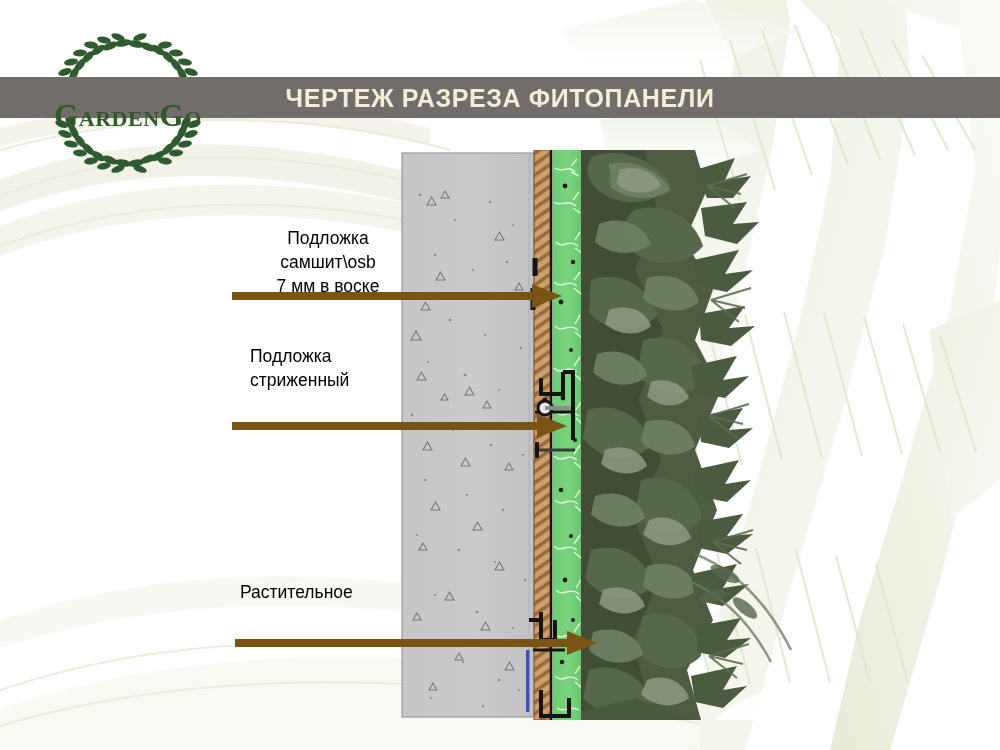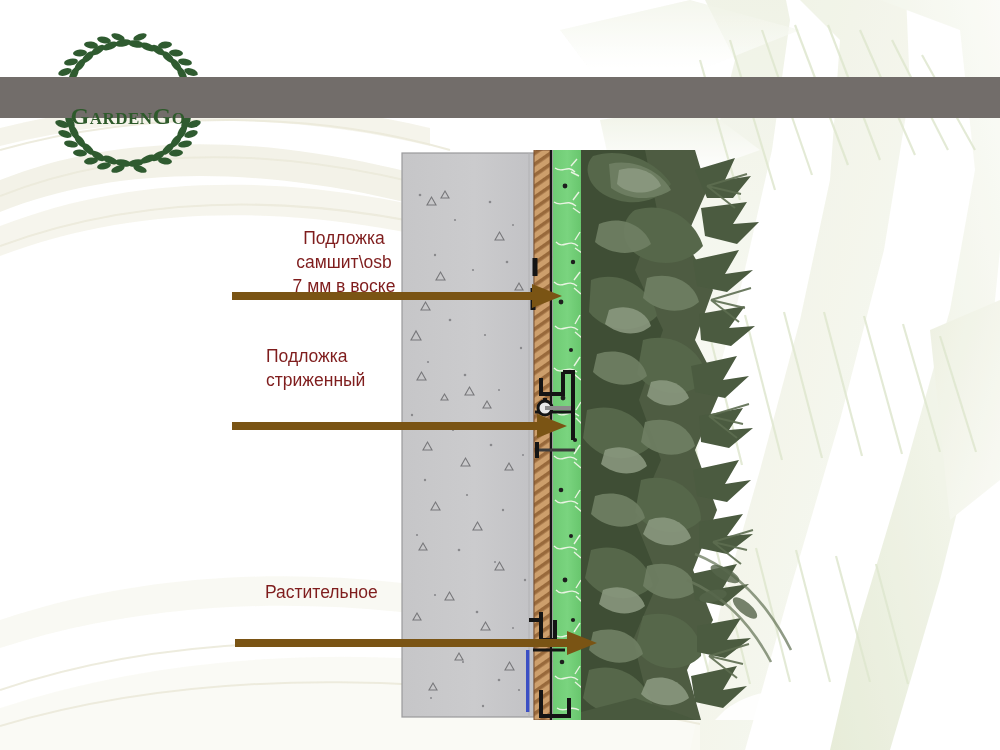--- a/index.html
+++ b/index.html
@@ -26,30 +26,30 @@
     line-height:38px;
     white-space:nowrap;
   }
   
   .logo-wrap{position:absolute;left:28px;top:22px;width:200px;height:160px;}
   .logo-text{
     position:absolute;left:0;top:72px;width:200px;height:44px;
     text-align:center;line-height:44px;
     color:#2e5a2b;
     font-family:"Liberation Serif", serif;
-    font-size:24px;font-weight:bold;
+    font-size:31px;font-weight:bold;
     font-variant:small-caps;
     letter-spacing:.5px;
     white-space:nowrap;
     z-index:6;
   }
 
   
   .label{
-    position:absolute;color:#7f1d1d;font-size:17.5px;line-height:24px;white-space:nowrap;margin-left:16px;
+    position:absolute;color:#000000;font-size:17.5px;line-height:24px;white-space:nowrap;
   }
   .label.c{text-align:center;}
   .label.l{text-align:left;}
 
   
   .arrow{position:absolute;height:26px;}
 
   
   .diagram{position:absolute;left:395px;top:150px;width:420px;height:570px;}
 </style>
@@ -204,20 +204,21 @@
           <ellipse cx="90" cy="147" rx="7" ry="3.2" transform="rotate(-20 90 147)"></ellipse>
           <ellipse cx="108" cy="141" rx="8" ry="3.6" transform="rotate(-10 108 141)"></ellipse>
           <ellipse cx="112" cy="147" rx="7" ry="3.2" transform="rotate(20 112 147)"></ellipse>
           <ellipse cx="120" cy="137" rx="8" ry="3.6" transform="rotate(-22 120 137)"></ellipse>
         </g>
       </g>
     </svg>
   </div>
 
   <div class="title-bar"></div>
+  <div class="title-text">ЧЕРТЕЖ РАЗРЕЗА ФИТОПАНЕЛИ</div>
 
   <div class="logo-text" style="left:28px;top:94px;">GardenGo</div>
 
   <svg class="diagram" viewBox="0 0 420 570" preserveAspectRatio="none">
     <defs>
       <pattern id="osbHatch" width="9" height="9" patternUnits="userSpaceOnUse" patternTransform="rotate(55)">
         <rect width="9" height="9" fill="#cd9f6c"></rect>
         <rect width="3.6" height="9" fill="#8e5f33" opacity=".85"></rect>
       </pattern>
       <linearGradient id="concGrad" x1="0" y1="0" x2="1" y2="0">
@@ -473,17 +474,17 @@
     <div>Подложка</div>
     <div>самшит\osb</div>
     <div>7 мм в воске</div>
   </div>
 
   <div class="label l" style="left:250px;top:344px;width:190px;">
     <div>Подложка</div>
     <div>стриженный</div>
   </div>
 
-  <div class="label l" style="left:249px;top:580px;width:200px;">
+  <div class="label l" style="left:240px;top:580px;width:200px;">
     <div>Растительное</div>
   </div>
 
 </div>
 
 </body></html>

